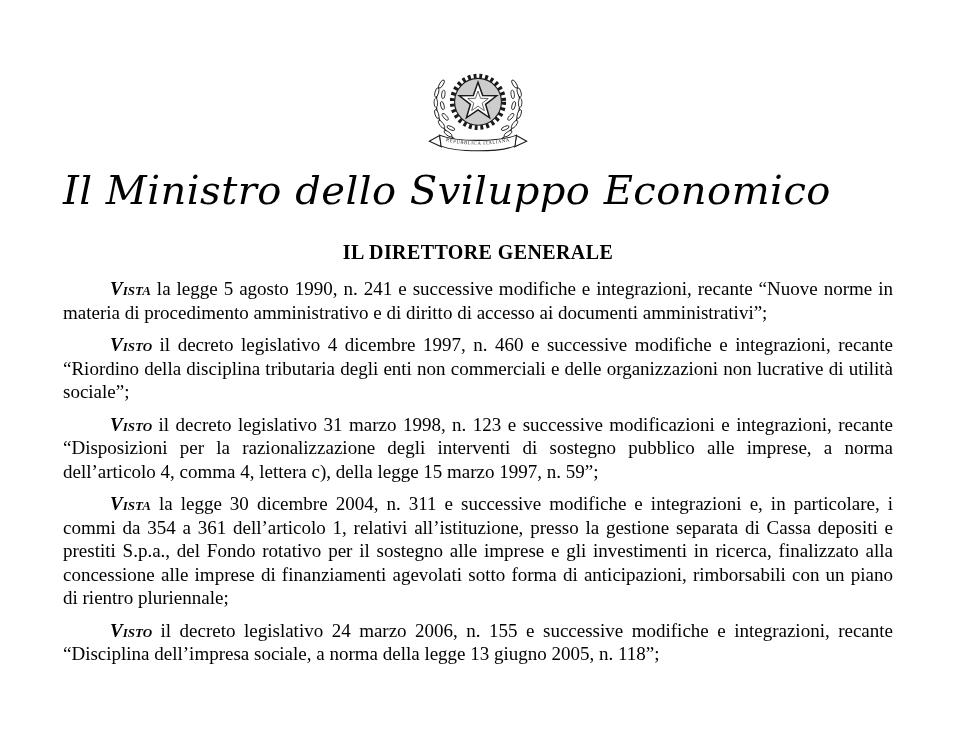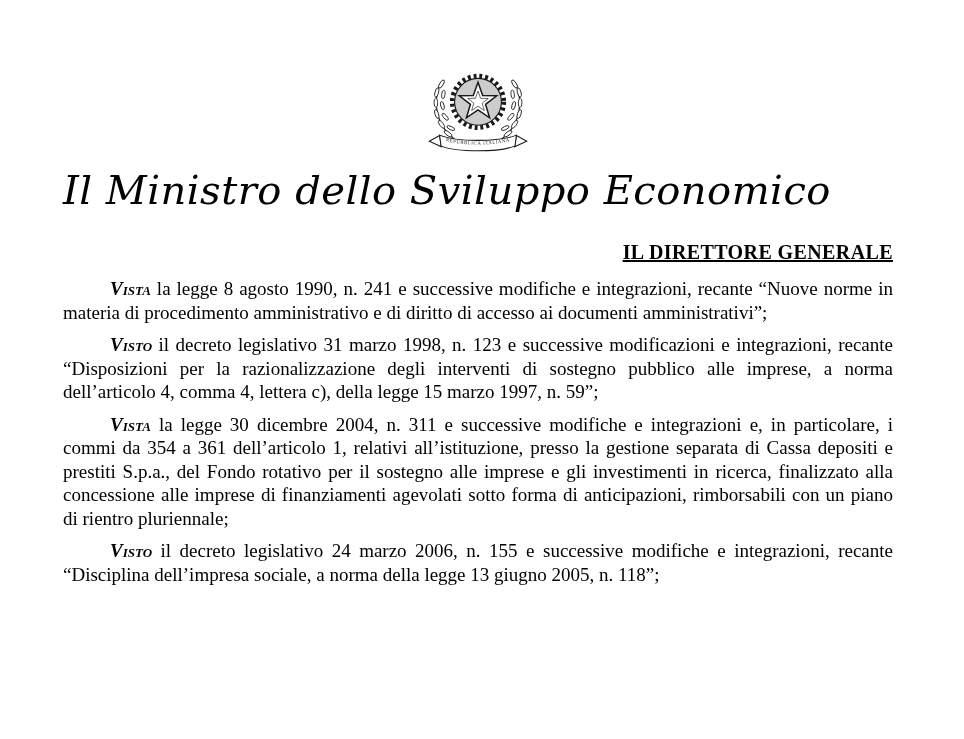--- a/index.html
+++ b/index.html
@@ -29,24 +29,23 @@
     font-size: 40px;
     line-height: 1.15;
     text-align: left;
     white-space: nowrap;
     margin: 8px 0 28px 0;
     letter-spacing: 0.5px;
   }
   .doc-heading {
     font-size: 20px;
     font-weight: bold;
-    text-align: right;
+    text-align: center;
     letter-spacing: 0.4px;
     margin: 0 0 13px 0;
-    text-decoration: underline;
   }
   .doc-body {
     font-size: 19px;
   }
   .para {
     margin: 0 0 9px 0;
     line-height: 23.5px;
     text-align: justify;
     text-indent: 47px;
   }
@@ -117,23 +116,24 @@
         </text>
       </g>
     </svg>
   </div>
 
   <div class="letterhead">Il Ministro dello Sviluppo Economico</div>
 
   <h1 class="doc-heading">IL DIRETTORE GENERALE</h1>
 
   <div class="doc-body" id="doc-body">
-    <p class="para"><span class="lead">Vista</span><span> la legge 8 agosto 1990, n. 241 e successive modifiche e integrazioni, recante “Nuove norme in materia di procedimento amministrativo e di diritto di accesso ai documenti amministrativi”;</span></p>
+    <p class="para"><span class="lead">Vista</span><span> la legge 5 agosto 1990, n. 241 e successive modifiche e integrazioni, recante “Nuove norme in materia di procedimento amministrativo e di diritto di accesso ai documenti amministrativi”;</span></p>
 
 
+    <p class="para"><span class="lead">Visto</span><span> il decreto legislativo 4 dicembre 1997, n. 460 e successive modifiche e integrazioni, recante “Riordino della disciplina tributaria degli enti non commerciali e delle organizzazioni non lucrative di utilità sociale”;</span></p>
 
     <p class="para"><span class="lead">Visto</span><span> il decreto legislativo 31 marzo 1998, n. 123 e successive modificazioni e integrazioni, recante “Disposizioni per la razionalizzazione degli interventi di sostegno pubblico alle imprese, a norma dell’articolo 4, comma 4, lettera c), della legge 15 marzo 1997, n. 59”;</span></p>
 
     <p class="para"><span class="lead">Vista</span><span> la legge 30 dicembre 2004, n. 311 e successive modifiche e integrazioni e, in particolare, i commi da 354 a 361 dell’articolo 1, relativi all’istituzione, presso la gestione separata di Cassa depositi e prestiti S.p.a., del Fondo rotativo per il sostegno alle imprese e gli investimenti in ricerca, finalizzato alla concessione alle imprese di finanziamenti agevolati sotto forma di anticipazioni, rimborsabili con un piano di rientro pluriennale;</span></p>
 
     <p class="para"><span class="lead">Visto</span><span> il decreto legislativo 24 marzo 2006, n. 155 e successive modifiche e integrazioni, recante “Disciplina dell’impresa sociale, a norma della legge 13 giugno 2005, n. 118”;</span></p>
   </div>
 
 </div>
 

